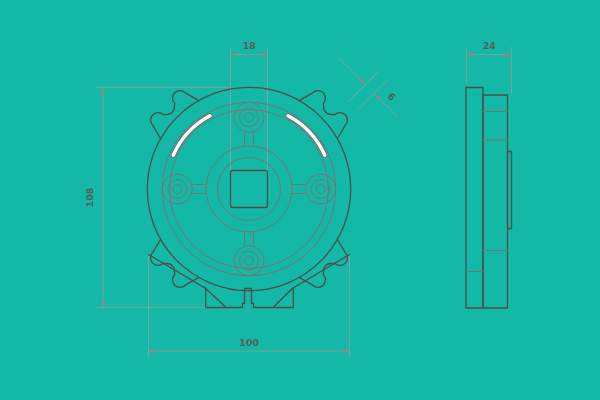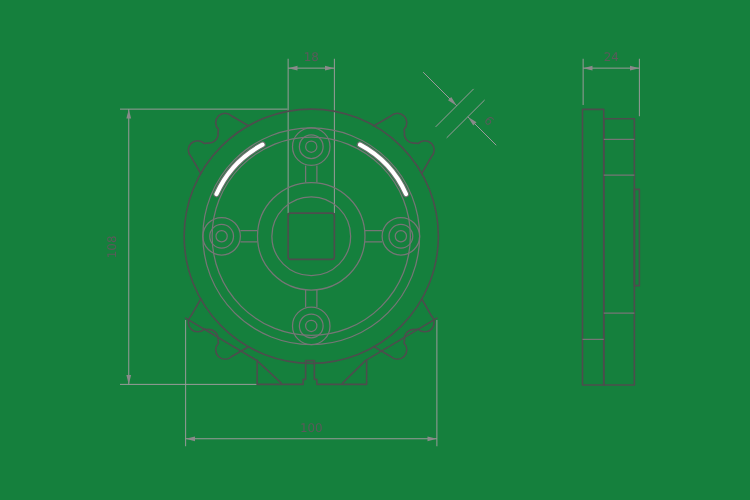--- a/index.html
+++ b/index.html
@@ -1,16 +1,16 @@
 <!DOCTYPE html>
 <html><head>
 <meta charset="utf-8">
 <style>
   html,body{margin:0;padding:0;background:#ffffff;}
-  .canvas{width:600px;height:400px;background:#15803d;position:relative;overflow:hidden;}
+  .canvas{width:600px;height:400px;background:#14b8a6;position:relative;overflow:hidden;font-weight:bold;}
   svg{display:block;}
   .outline{stroke:#4d4d4d;stroke-width:1.3;fill:none;stroke-linejoin:round;stroke-linecap:round;}
   .detail{stroke:#767676;stroke-width:1;fill:none;stroke-linejoin:round;}
   .dim{stroke:#9a9a9a;stroke-width:0.8;fill:none;}
   .slotdark{stroke:#6e6e6e;stroke-width:5.2;fill:none;stroke-linecap:round;}
   .slotwhite{stroke:#ffffff;stroke-width:3.4;fill:none;stroke-linecap:round;}
   .arrow{fill:#8a8a8a;stroke:none;}
   .dimtext{fill:#5a5a5a;font-family:"DejaVu Sans", sans-serif;font-size:9.5px;}
 </style>
 </head>

